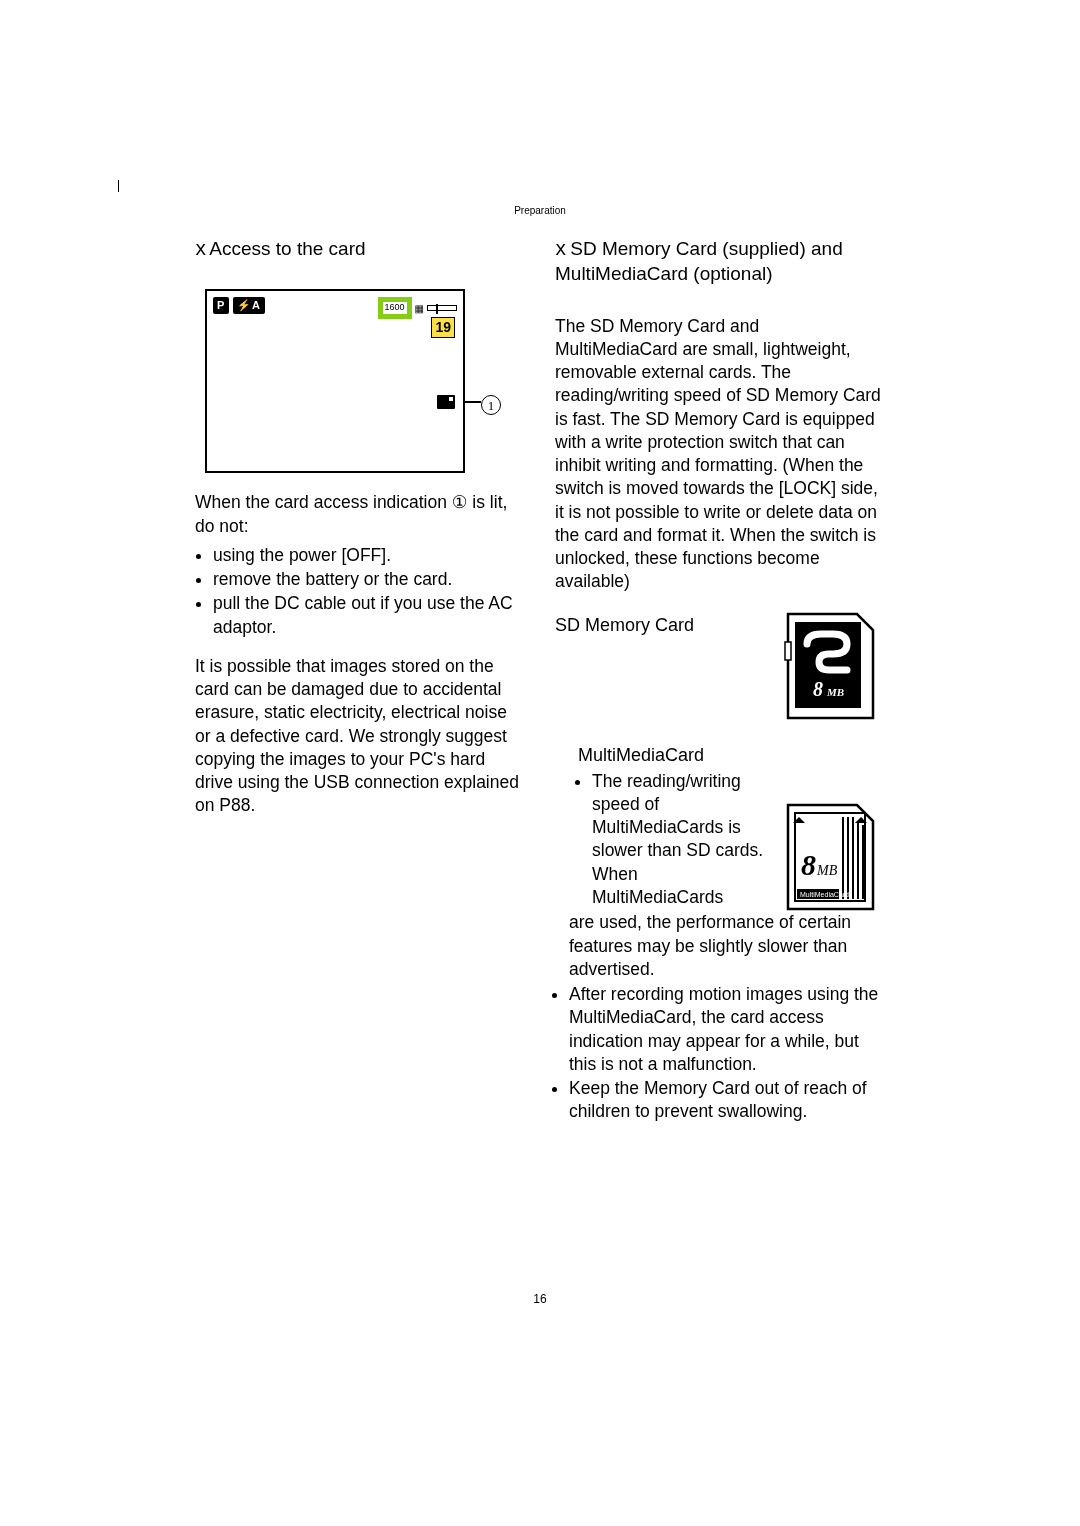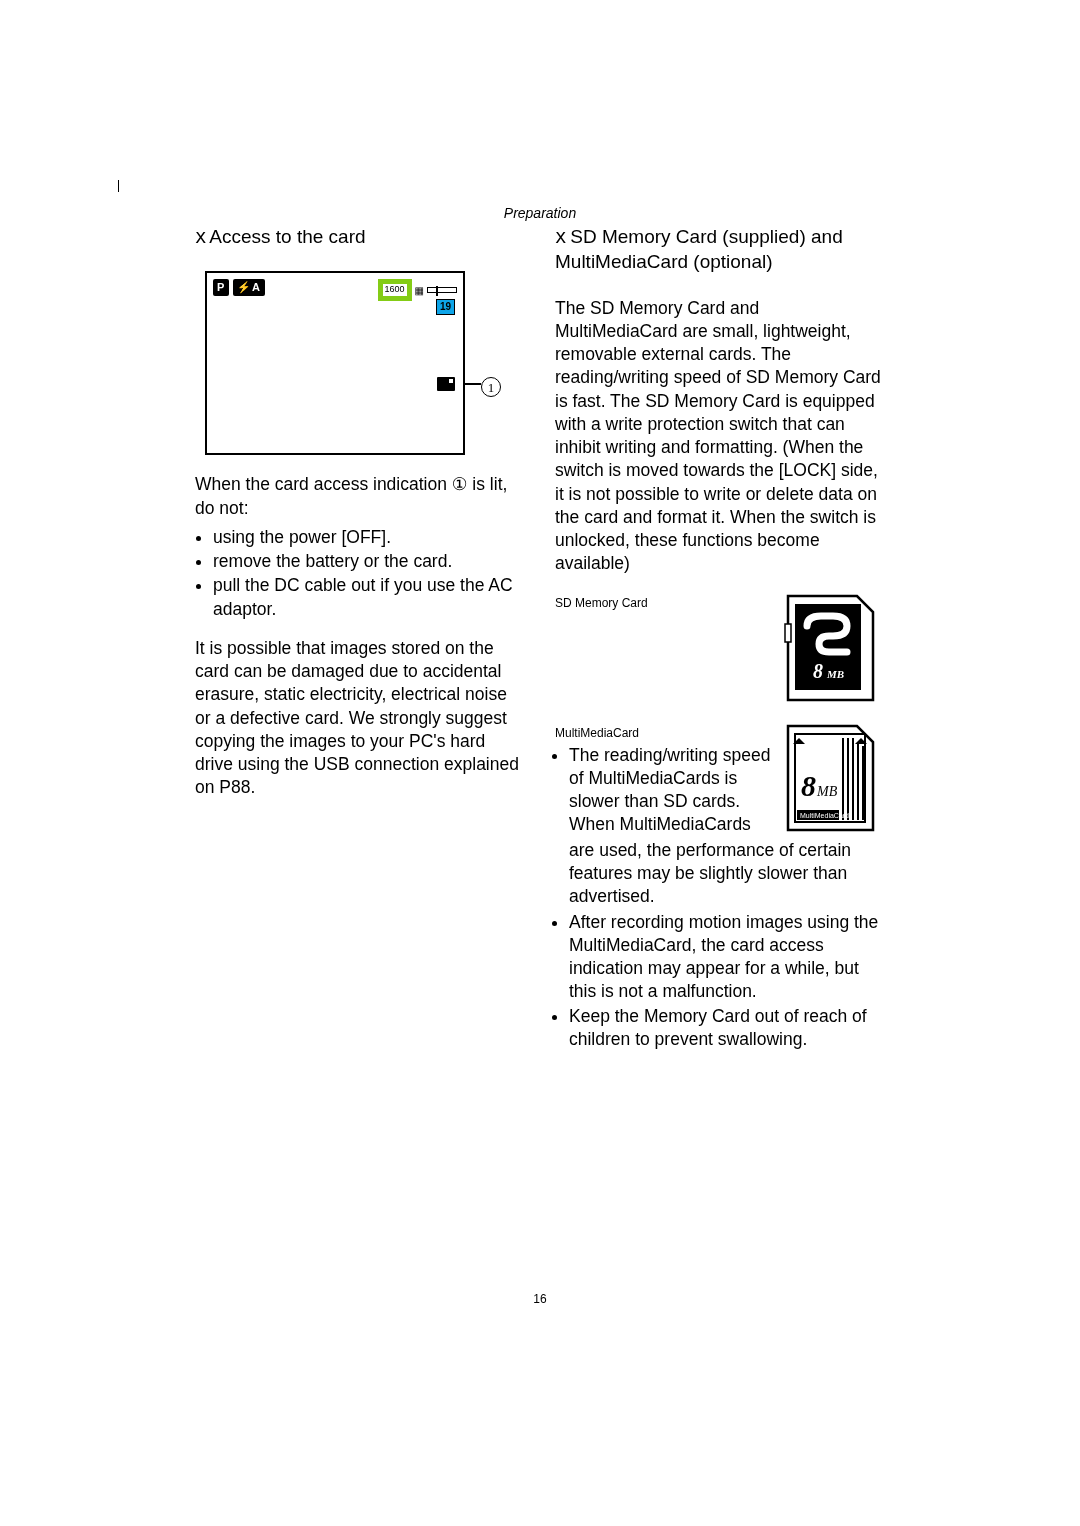--- a/index.html
+++ b/index.html
@@ -22,36 +22,35 @@
     background: #000;
   }
   .page {
     position: absolute;
     left: 195px;
     top: 205px;
     width: 690px;
   }
   .section-label {
     text-align: center;
-    font-style: italic;
-    font-size: 14px;
-    margin-bottom: 3px;
+    font-size: 10px;
+    margin-bottom: 20px;
   }
   .cols {
     display: flex;
     gap: 30px;
   }
   .col {
     flex: 1;
     font-size: 17.5px;
     line-height: 1.33;
   }
   .heading {
     font-size: 19px;
-    margin-bottom: 22px;
+    margin-bottom: 28px;
   }
   .heading .sq {
     display: inline-block;
     width: 10px;
     font-family: monospace;
   }
   .para { margin-bottom: 6px; }
   .screen-fig {
     border: 2px solid #000;
     width: 260px;
@@ -81,25 +80,25 @@
     position: relative;
   }
   .zoom-bar::after {
     content:"";
     position:absolute; left:30%; top:-2px; width:2px; height:10px; background:#000;
   }
   .counter {
     position: absolute;
     right: 8px;
     top: 26px;
-    font-size: 10px;
+    font-size: 14px;
     font-weight: bold;
     border: 1px solid #000;
     padding: 0 3px;
-    background: #0ea5e9;
+    background: #fde047;
   }
   .card-icon-row {
     position: absolute;
     right: -38px;
     top: 104px;
     display: flex;
     align-items: center;
     gap: 4px;
   }
   .card-access-icon {
@@ -141,21 +140,21 @@
     margin-bottom: 1px;
   }
   .card-row {
     display: flex;
     align-items: flex-start;
     justify-content: space-between;
     gap: 10px;
     margin-top: 18px;
   }
   .card-row .label {
-    font-size: 12px;
+    font-size: 18px;
     flex: 1;
     padding-top: 2px;
   }
   .sd-card {
     width: 94px;
     height: 110px;
     position: relative;
     margin-right: 8px;
   }
   .mmc-card {
@@ -233,21 +232,21 @@
             <rect x="12" y="10" width="66" height="86" fill="#000"></rect>
             <rect x="2" y="30" width="6" height="18" fill="#fff" stroke="#000" stroke-width="1.5"></rect>
 
             <path d="M24 32 q0 -10 14 -10 h12 q14 0 14 10 q0 10 -14 10 h-4 q-10 0 -10 8 q0 8 10 8 h18" fill="none" stroke="#fff" stroke-width="7" stroke-linecap="round"></path>
             <text x="30" y="84" fill="#fff" font-family="serif" font-style="italic" font-weight="bold" font-size="20"><tspan>8</tspan></text>
             <text x="44" y="84" fill="#fff" font-family="serif" font-style="italic" font-weight="bold" font-size="11"><tspan>MB</tspan></text>
           </svg>
         </div>
       </div>
 
-      <div class="card-row" style="margin-top:20px; align-items:flex-start;">
+      <div class="card-row" style="margin-top:20px; align-items:flex-end;margin-left:23px;">
         <div style="flex:1;">
           <div class="label" style="margin-bottom:2px;">MultiMediaCard</div>
           <ul class="bullets" style="padding-left:14px; margin-top:0;">
             <li>
               <span>The reading/writing speed of MultiMediaCards is slower than SD cards. When MultiMediaCards</span>
             </li>
           </ul>
         </div>
         <div class="mmc-card">
           <svg viewBox="0 0 94 110" width="94" height="110">

